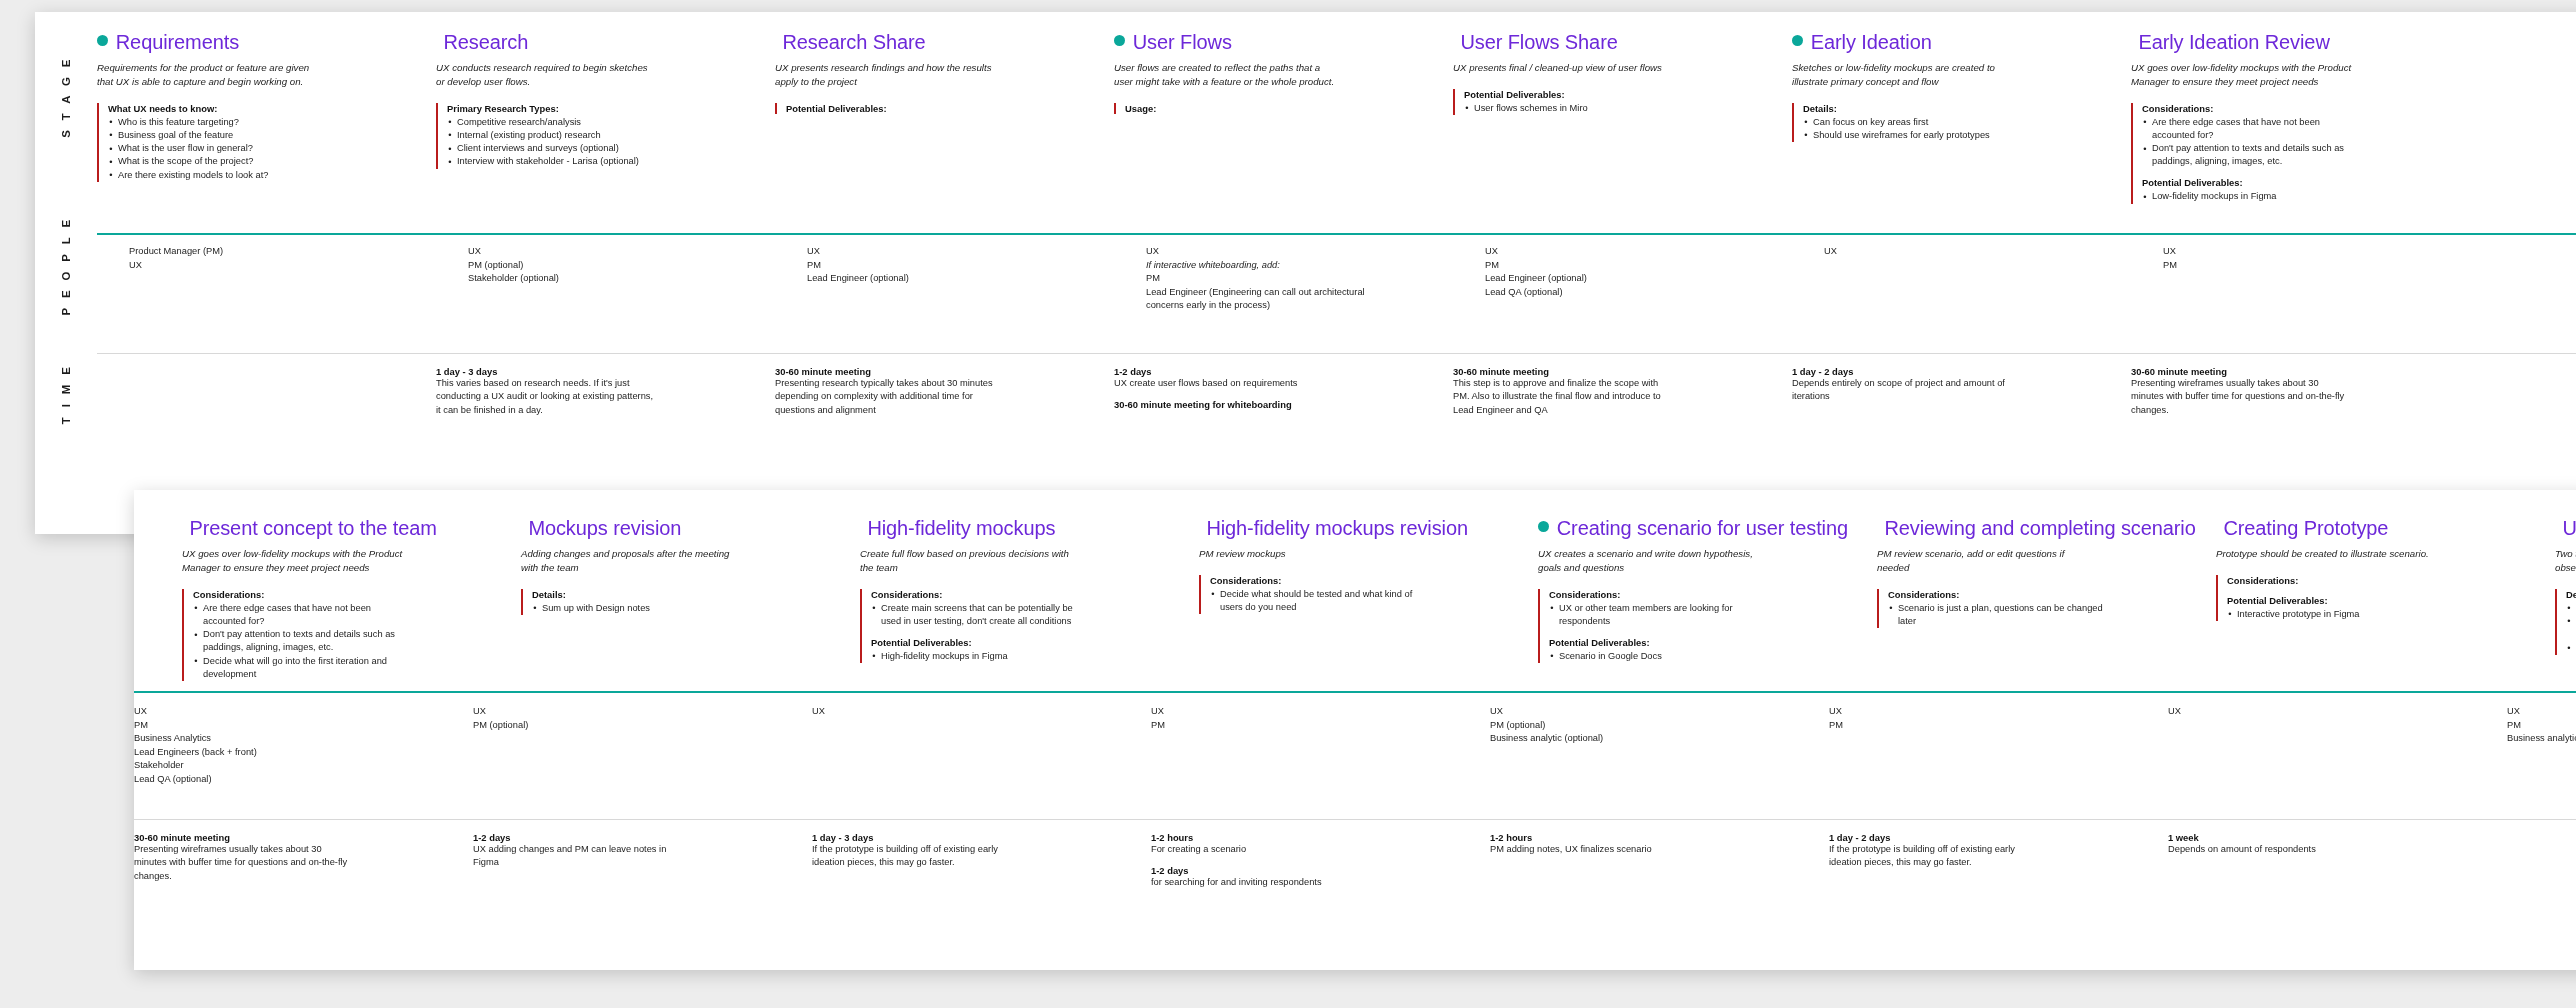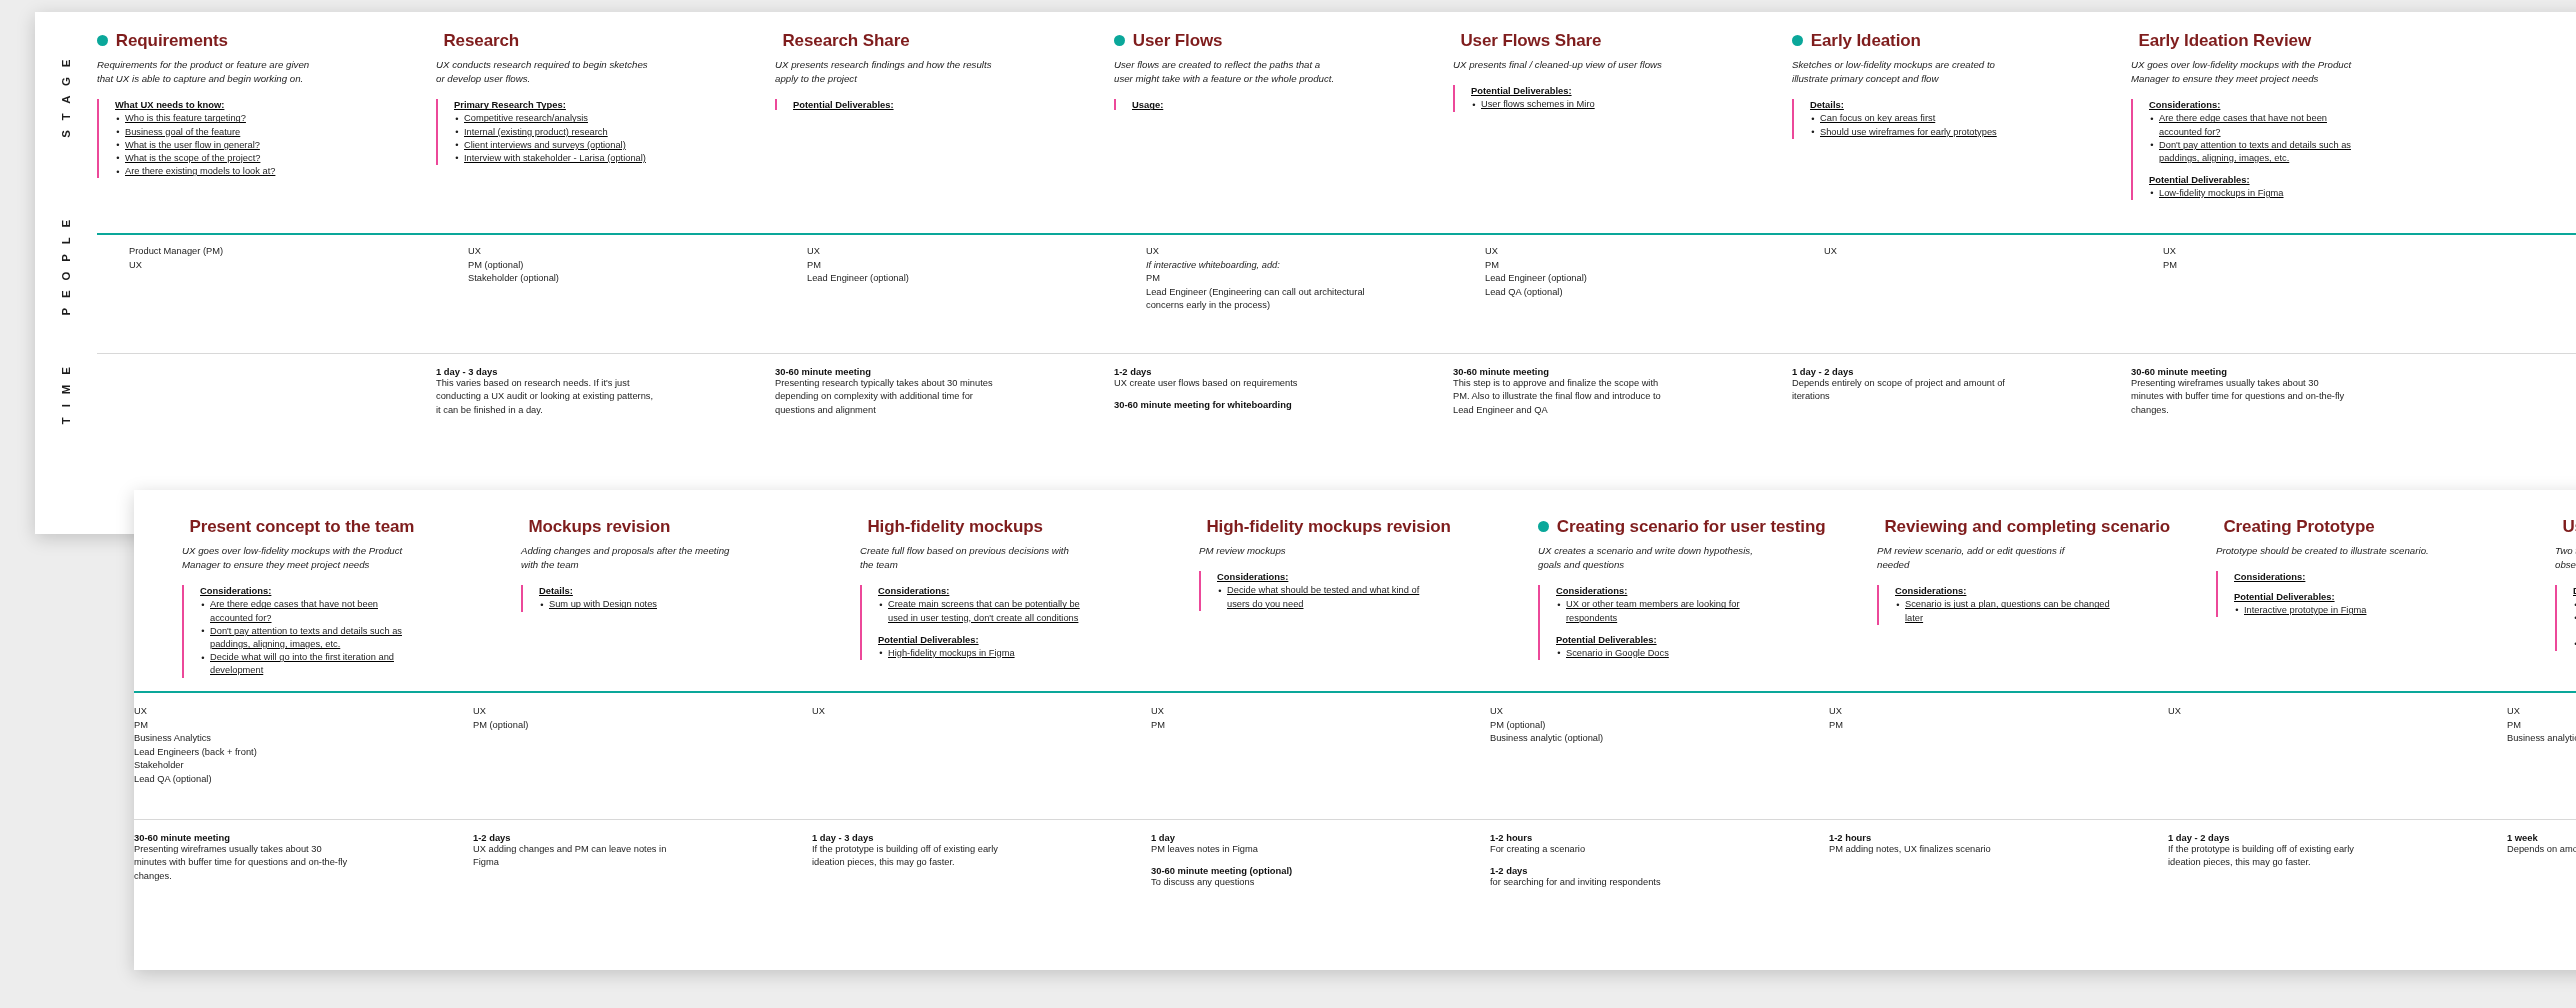--- a/index.html
+++ b/index.html
@@ -48,39 +48,38 @@
   .card-head { display: flex; align-items: flex-start; gap: 7.4px; }
   .dot {
     flex: 0 0 auto;
     width: 11.4px; height: 11.4px;
     border-radius: 50%;
     background: #0aa79a;
     margin-top: 4px;
   }
   .dot.hidden { visibility: hidden; width: 0; margin: 0; }
   .card-title {
-    font-size: 17px;
-    font-weight: 700;
-    color: #7f1d1d;
+    font-size: 20px;
+    font-weight: 400;
+    color: #6d28d9;
     line-height: 1.15;
     letter-spacing: -0.1px;
   }
   .card-sub {
     font-style: italic;
     font-size: 9.7px;
     line-height: 1.45;
     color: #1d1d1d;
     margin-top: 7.4px;
     max-width: 221px;
   }
   .detail-block {
     margin-top: 13.4px;
-    border-left: 2px solid #ec4899;
-    padding-left: 16px;
-    text-decoration: underline;
+    border-left: 2px solid #b91c1c;
+    padding-left: 9px;
   }
   .dsec { margin-bottom: 8.7px; }
   .dsec:last-child { margin-bottom: 0; }
   .dsec-title {
     font-size: 9.4px;
     font-weight: 700;
     color: #111;
     margin-bottom: 2px;
   }
   .dsec ul { list-style: none; }
@@ -617,29 +616,20 @@
             </div>
           </div>
           <div class="col" style="width: 339px;">
             <div class="time-cell">
               <div class="time-head">1 day - 3 days</div>
               <div class="time-body">If the prototype is building off of existing early ideation pieces, this may go faster.</div>
             </div>
           </div>
           <div class="col" style="width: 339px;">
             <div class="time-cell">
-              <div class="time-head">1 day</div>
-              <div class="time-body">PM leaves notes in Figma</div>
-              <div class="time-gap"></div>
-              <div class="time-head">30-60 minute meeting (optional)</div>
-              <div class="time-body">To discuss any questions</div>
-            </div>
-          </div>
-          <div class="col" style="width: 339px;">
-            <div class="time-cell">
               <div class="time-head">1-2 hours</div>
               <div class="time-body">For creating a scenario</div>
               <div class="time-gap"></div>
               <div class="time-head">1-2 days</div>
               <div class="time-body">for searching for and inviting respondents</div>
             </div>
           </div>
           <div class="col" style="width: 339px;">
             <div class="time-cell">
               <div class="time-head">1-2 hours</div>

